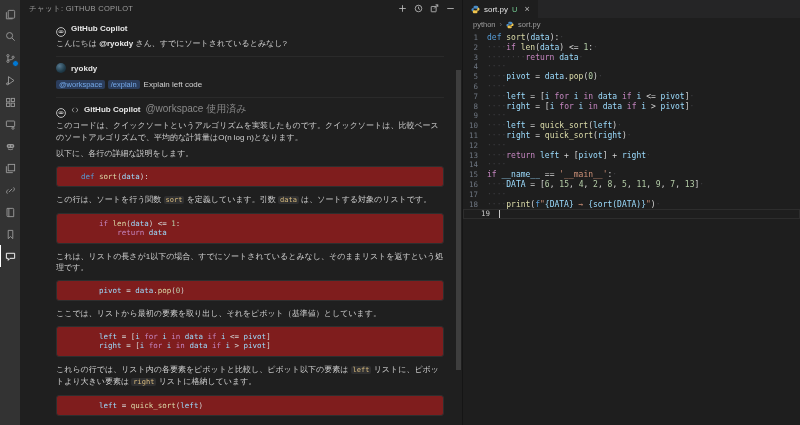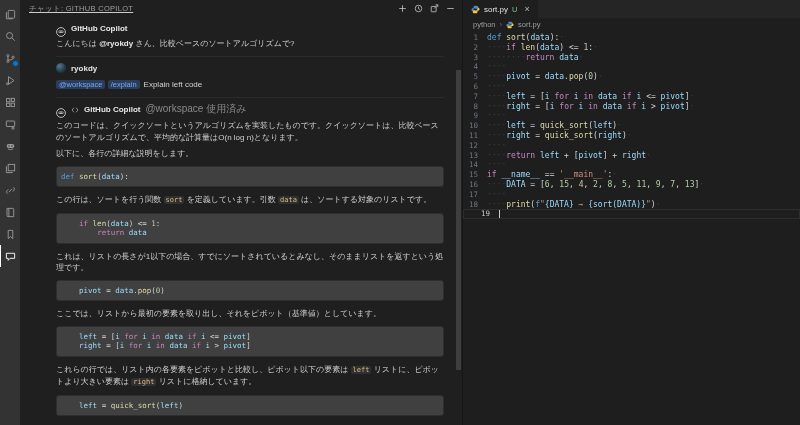--- a/index.html
+++ b/index.html
@@ -16,21 +16,21 @@
   .ab-item { height:22px; display:flex; align-items:center; justify-content:center; position:relative;
              color:#9a9a9a; border-left:1.5px solid transparent; }
   .ab-item.active { color:#ffffff; border-left-color:#ffffff; }
   .ab-item svg { width:11px; height:11px; display:block; }
   .ab-badge { position:absolute; right:1px; bottom:2px; width:7px; height:7px; border-radius:50%;
               background:#0078d4; border:1px solid #333333; }
 
   
   .chat { width:443px; flex:none; background:#1f1f1f; display:flex; flex-direction:column;
           position:relative; border-right:1px solid #151515; }
-  .chat-titlebar { height:17px; flex:none; display:flex; align-items:center; padding:0 7px 0 9px;text-decoration:underline; }
+  .chat-titlebar { height:17px; flex:none; display:flex; align-items:center; padding:0 7px 0 9px; }
   .chat-title { font-size:7.5px; color:#9d9d9d; letter-spacing:.3px; white-space:nowrap; }
   .chat-actions { margin-left:auto; display:flex; gap:7px; align-items:center; color:#c2c2c2; }
   .chat-actions svg { width:9px; height:9px; display:block; }
 
   .chat-body { flex:1; overflow:hidden; padding:0 18px 0 36px; }
   .msg { padding:5px 0 7px; }
   .msg + .msg { border-top:1px solid #2a2a2a; }
   .msg-head { display:flex; align-items:center; gap:5px; height:12px; }
   .avatar { width:10px; height:10px; border-radius:50%; flex:none; }
   .user-avatar { background:radial-gradient(circle at 35% 30%, #56788f 0%, #23404f 55%, #101d26 100%); }
@@ -38,21 +38,21 @@
   .meta { font-size:10px; color:#8a8a8a; white-space:nowrap; }
   .msg-text { font-size:8px; line-height:11px; color:#cfcfcf; margin-top:4px; }
   .mention { font-weight:bold; color:#e8e8e8; }
   .chips-row { display:flex; gap:4px; align-items:center; margin-top:5px; font-size:8px; color:#d2d2d2; }
   .chip { background:#2b3d5c; color:#74a8e8; padding:0 3px; border-radius:2px; font-size:7.5px; line-height:11px; }
   .refs { display:flex; align-items:center; gap:4px; margin-top:5px; font-size:7.5px; color:#9a9a9a; }
   .refs svg { width:6px; height:6px; display:block; color:#9a9a9a; }
   .chat-p { font-size:8px; line-height:11.5px; color:#cfcfcf; margin:5px 0; }
   .inline-code { font-family:"DejaVu Sans Mono",monospace; font-size:7px; background:#303031; color:#d7ba7d;
                  padding:0 2px; border-radius:2px; }
-  .code-block { background:#404040; border:1px solid #2e2e2e; border-radius:3px; padding:5px 4px; margin:6px 0 7px;
+  .code-block { background:#7f1d1d; border:1px solid #2e2e2e; border-radius:3px; padding:5px 24px; margin:6px 0 7px;
                 font-family:"DejaVu Sans Mono",monospace; font-size:7.5px; line-height:9.5px; color:#d4d4d4;
                 white-space:pre; overflow:hidden; }
   .scroll-thumb { position:absolute; right:1px; top:70px; width:5px; height:300px; background:rgba(121,121,121,.35); }
 
   
   .editor { flex:1; min-width:0; background:#1e1e1e; display:flex; flex-direction:column; }
   .tabbar { height:18px; flex:none; background:#252526; display:flex; }
   .tab { background:#1e1e1e; display:flex; align-items:center; gap:4px; padding:0 8px; }
   .tab svg.py { width:9px; height:9px; display:block; }
   .tab-file { font-size:8px; color:#e2e2e2; }
@@ -221,21 +221,21 @@
             <svg viewBox="0 0 10 10">
                 <circle cx="5" cy="5" r="4.4" fill="none" stroke="#cfcfcf" stroke-width="0.9"></circle>
                 <rect x="2.5" y="3.5" width="5" height="2.6" rx="1.3" fill="#cfcfcf"></rect>
                 <circle cx="3.9" cy="4.8" r="0.7" fill="#1f1f1f"></circle>
                 <circle cx="6.1" cy="4.8" r="0.7" fill="#1f1f1f"></circle>
               </svg>
           </span>
           <span class="author">GitHub Copilot</span>
         </div>
         <div class="msg-text">
-          <span>こんにちは </span><span class="mention">@ryokdy</span><span> さん、比較ベースのソートアルゴリズムで?</span>
+          <span>こんにちは </span><span class="mention">@ryokdy</span><span> さん、すでにソートされているとみなし?</span>
         </div>
       </div>
 
       <div class="msg">
         <div class="msg-head">
           <span class="avatar user-avatar"></span>
           <span class="author">ryokdy</span>
         </div>
         <div class="chips-row">
           <span id="chips" style="display: inline;"><span class="chip">@workspace</span> <span class="chip">/explain</span> </span>

